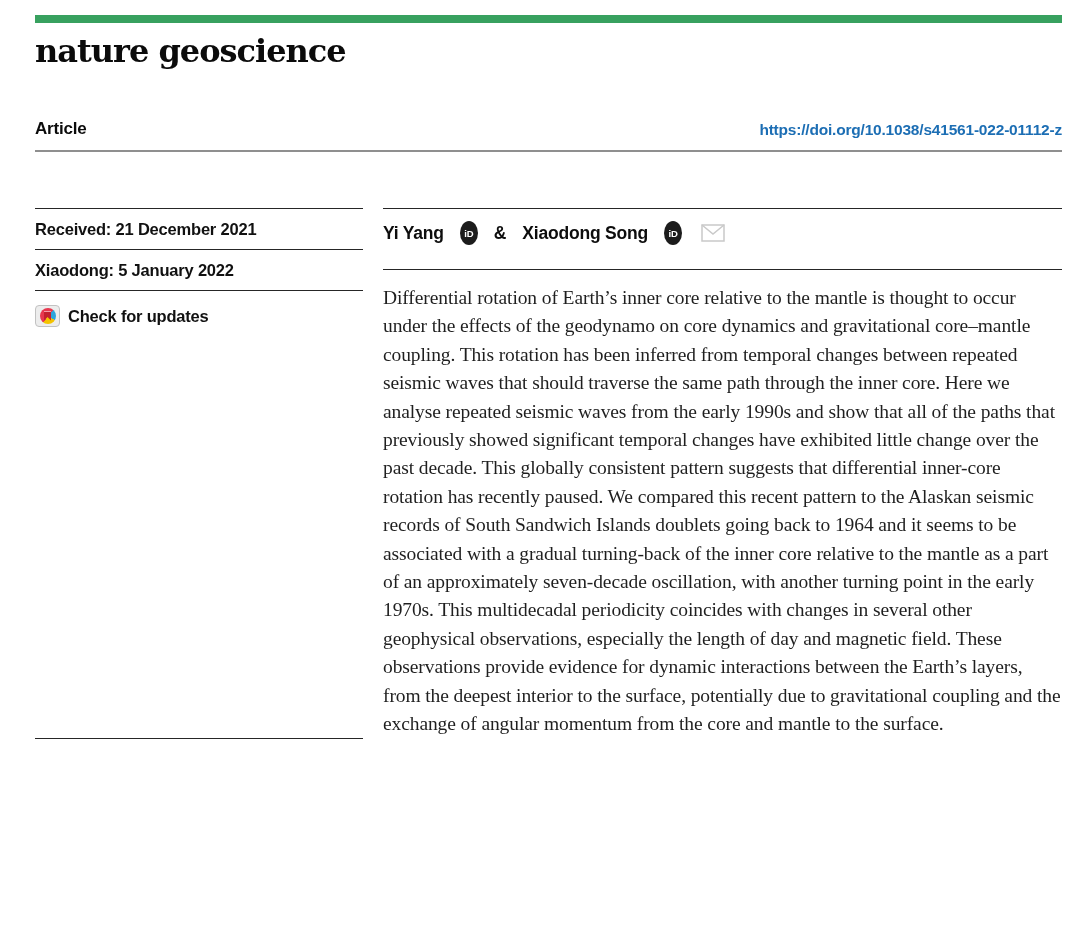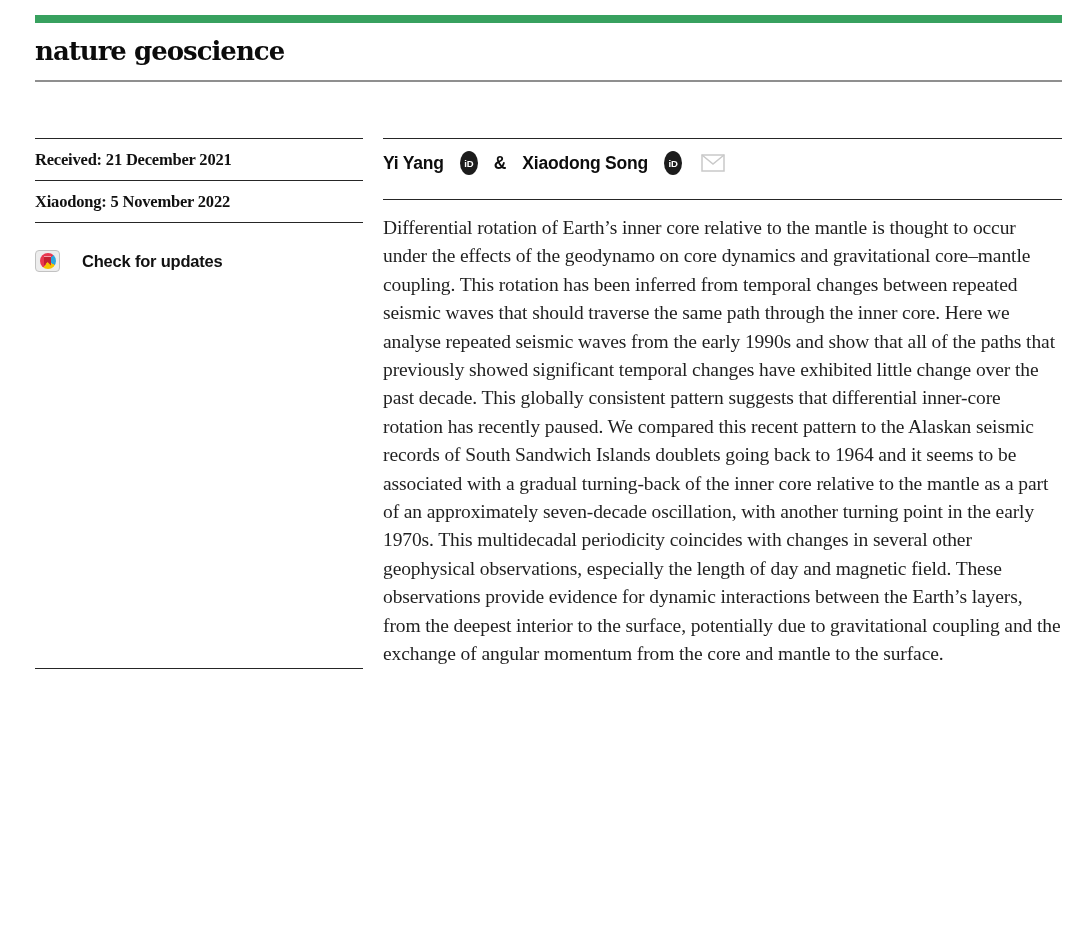--- a/index.html
+++ b/index.html
@@ -3,39 +3,39 @@
 <meta charset="utf-8">
 <style>
   * { margin:0; padding:0; box-sizing:border-box; }
   html,body { width:1080px; height:946px; background:#ffffff; overflow:hidden; }
   body { font-family:"Liberation Sans", sans-serif; color:#1a1a1a; }
   .page { padding:15px 18px 0 35px; width:1080px; height:946px; }
 
   .accent-bar { height:8px; background:#38a15f; }
 
   .brand { margin-top:10px; font-family:"DejaVu Serif", serif; font-weight:700;
-           font-size:26px; letter-spacing:-1px; color:#0b0b0b; line-height:36px; }
+           font-size:32px; letter-spacing:-1px; color:#0b0b0b; line-height:36px; }
 
   .header-row { margin-top:50px; display:flex; justify-content:space-between; align-items:flex-end; }
   .article-label { font-size:17px; font-weight:700; color:#0b0b0b; letter-spacing:-0.2px; }
   .doi { font-size:15.5px; font-weight:700; color:#1c6eb4; text-decoration:none; letter-spacing:-0.2px; }
   .header-rule { margin-top:11px; height:2px; background:#8f8f8f; }
 
   .title { margin-top:9px; font-family:"Liberation Serif", serif; font-weight:700;
            font-size:46px; line-height:47px; color:#000; max-width:820px;
            letter-spacing:-1.5px; word-spacing:-2px; }
 
   .columns { margin-top:56px; display:flex; }
   .left-col  { width:328px; flex:none; border-bottom:1.5px solid #262626; }
   .right-col { flex:1; margin-left:20px; }
 
   .meta-row { border-top:1.5px solid #262626; padding:11px 0 10px; font-size:16.5px;
-              font-weight:700; letter-spacing:-0.2px; color:#111;font-family:Liberation Serif, serif; }
+              font-weight:700; letter-spacing:-0.2px; color:#111; }
   .meta-row.serif { font-family:"Liberation Serif", serif; font-weight:400; font-size:17.5px; }
-  .updates-row { border-top:1.5px solid #262626; padding:27px 0 9px; display:flex; align-items:center; cursor:pointer;gap:14px; }
+  .updates-row { border-top:1.5px solid #262626; padding:14px 0 9px; display:flex; align-items:center; cursor:pointer; }
   .updates-label { font-size:16.5px; font-weight:700; letter-spacing:-0.2px; margin-left:8px; color:#111; }
 
   .cm-icon { width:25px; height:22px; border-radius:4px; background:#ededed; border:1px solid #c2c2c2;
              display:flex; align-items:center; justify-content:center; flex:none; }
   .cm-circle { width:16px; height:16px; border-radius:50%;
                background:conic-gradient(from 215deg, #e8374f 0 52%, #2ca4dc 52% 74%, #f3c300 74% 100%);
                display:flex; align-items:center; justify-content:center; }
   .cm-book { width:7px; height:9px; background:#c3202f;
              clip-path:polygon(0 0,100% 0,100% 100%,50% 62%,0 100%);
              outline:1.5px solid #fff; }
@@ -54,33 +54,37 @@
 </style>
 </head>
 <body>
 
 <div class="page">
 
   <div class="accent-bar"></div>
 
   <div class="brand">nature geoscience</div>
 
+  <div class="header-row">
+    <span class="article-label">Article</span>
+    <a class="doi" href="#">https://doi.org/10.1038/s41561-022-01112-z</a>
+  </div>
   <div class="header-rule"></div>
 
 
   <div class="columns">
 
     <div class="left-col">
       <div class="meta-row">
         <span>Received:</span>
         <span>21 December 2021</span>
       </div>
       <div class="meta-row">
         <span>Xiaodong:</span>
-        <span>5 November 2022</span>
+        <span>5 January 2022</span>
       </div>
       <div class="updates-row">
         <span class="cm-icon">
           <span class="cm-circle">
               <span class="cm-book"></span>
             </span>
         </span>
         <span class="updates-label">Check for updates</span>
       </div>
     </div>

